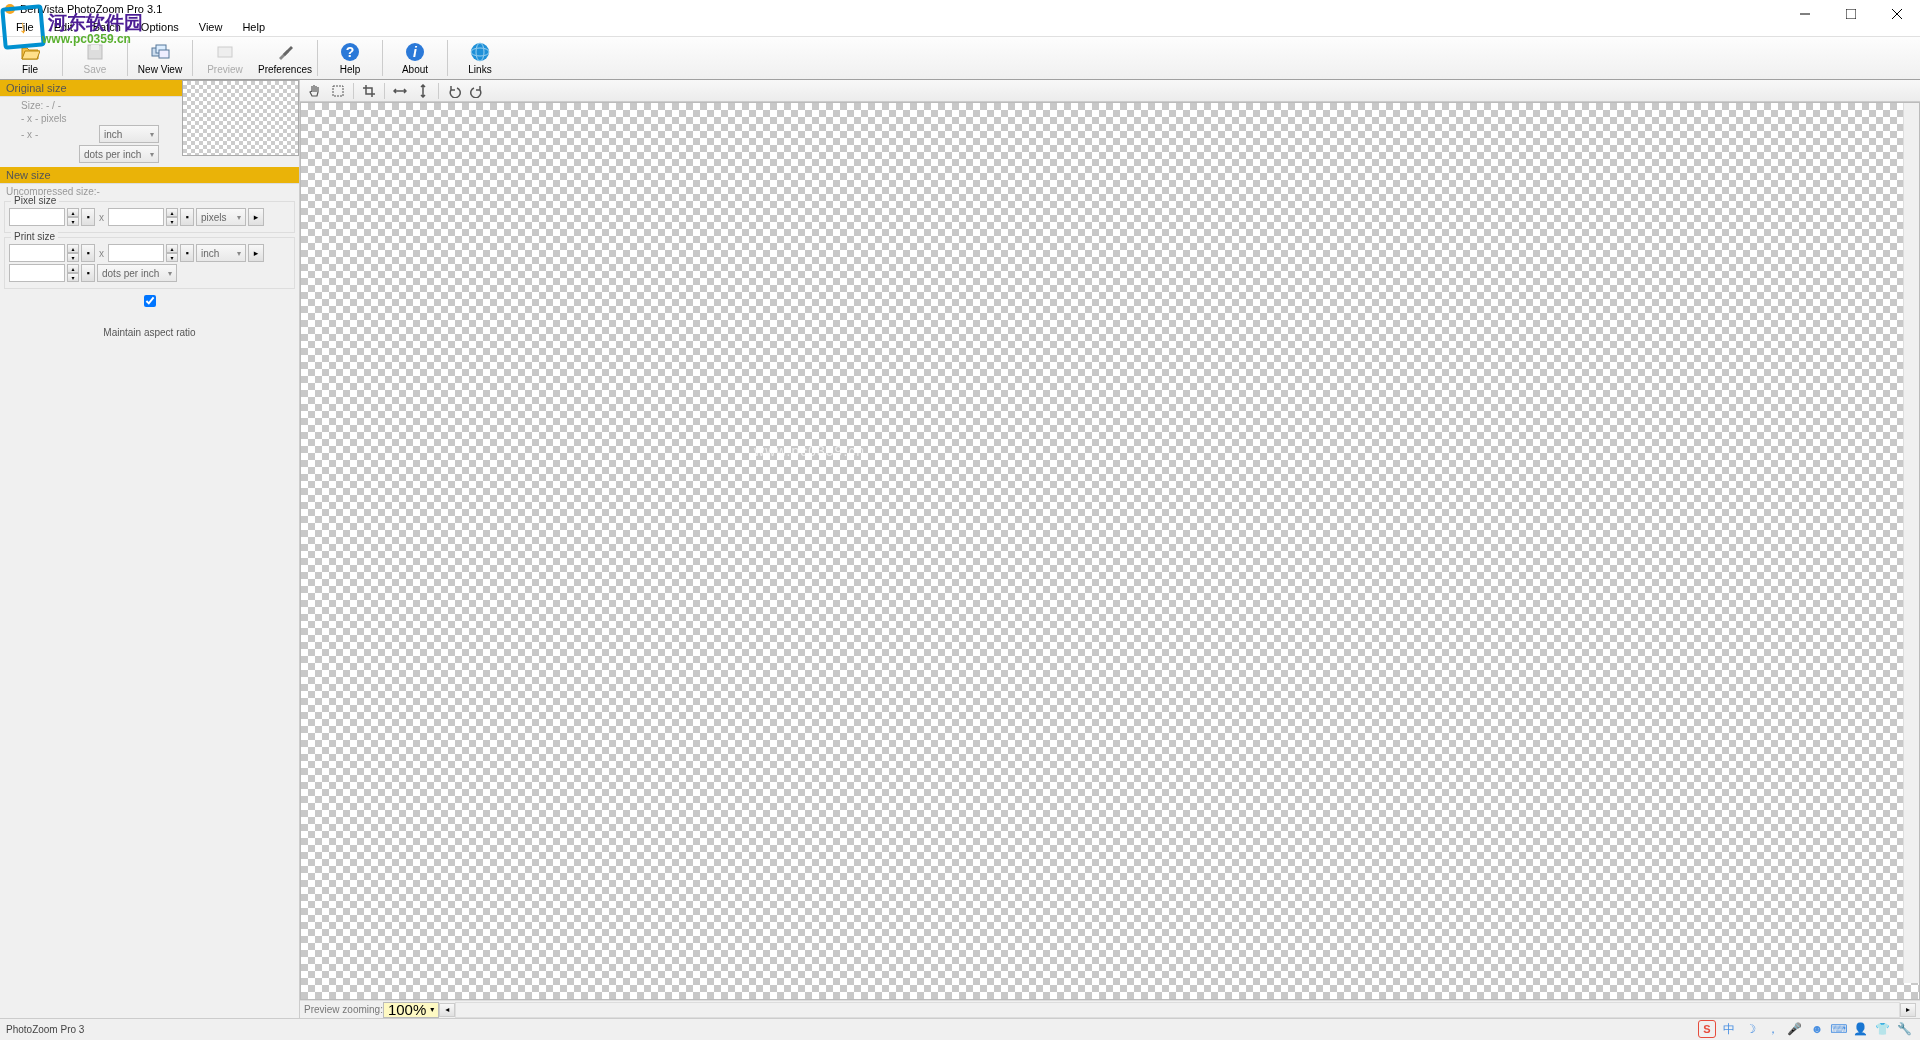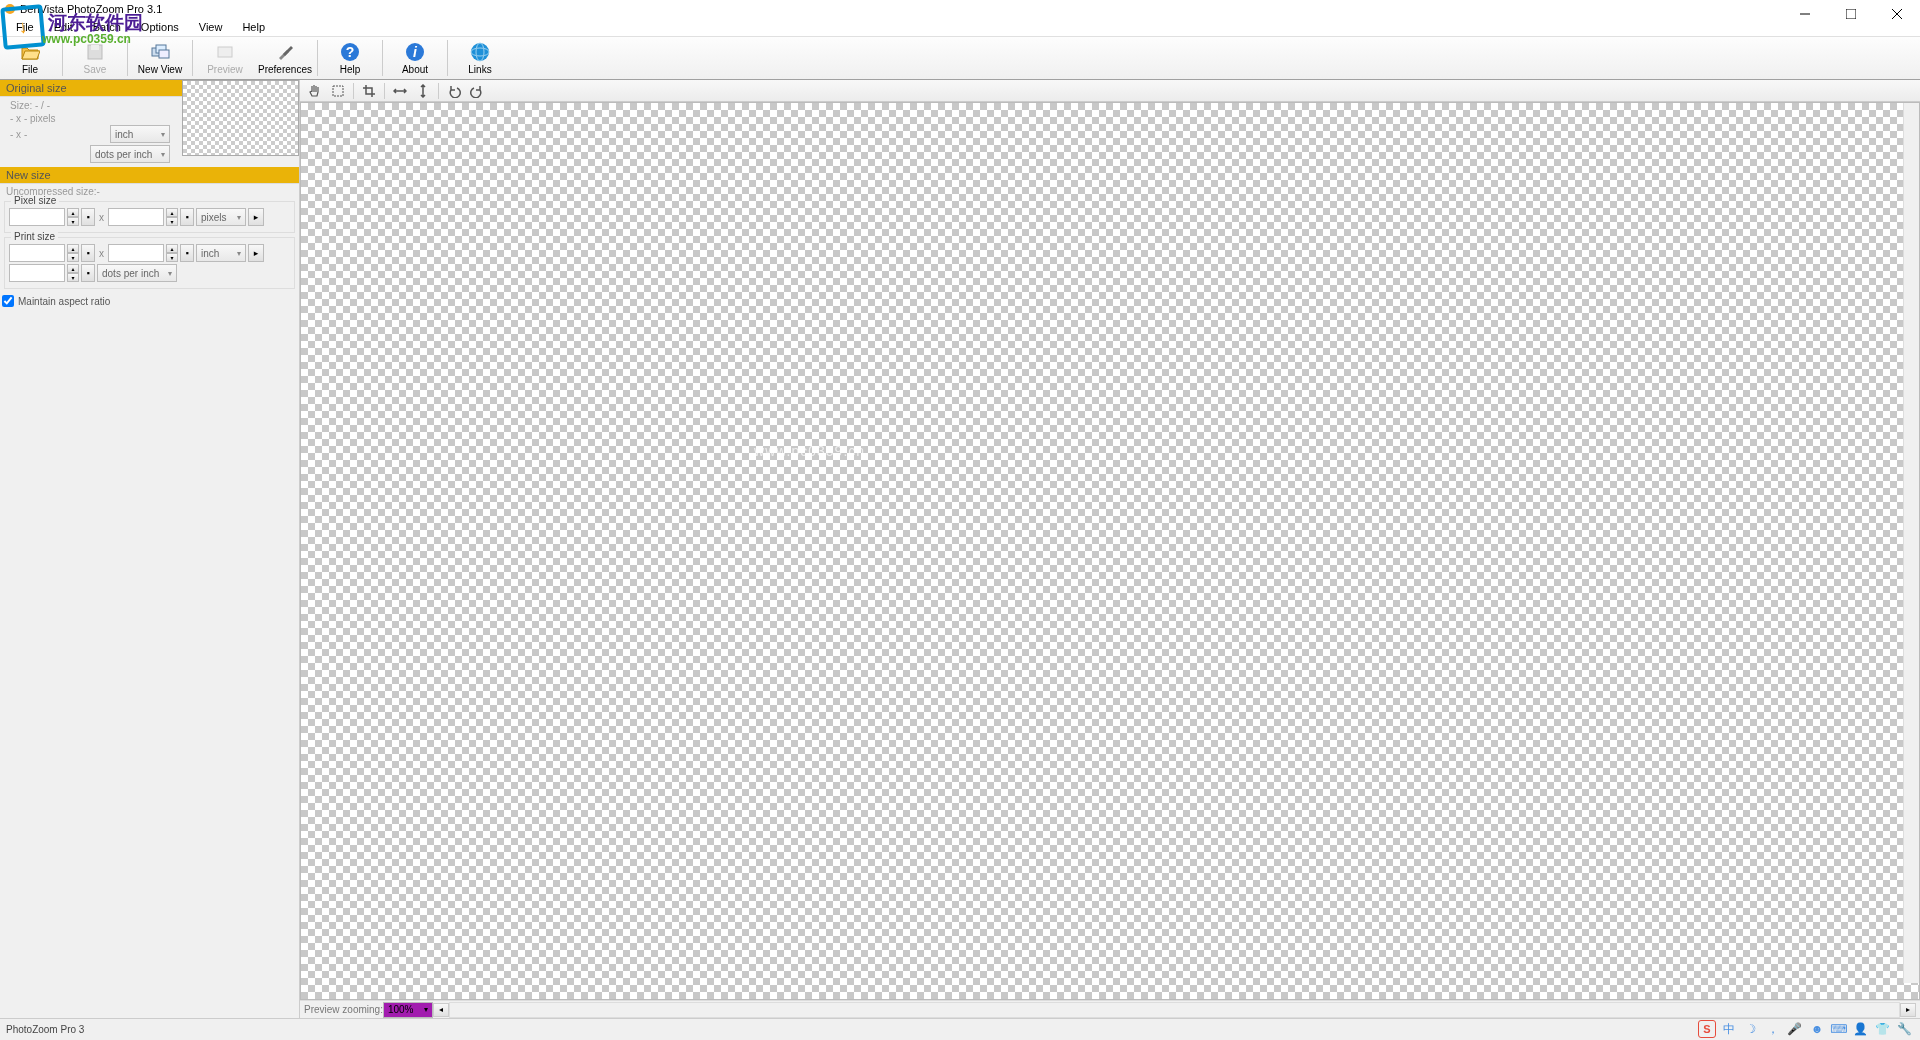--- a/index.html
+++ b/index.html
@@ -29,56 +29,56 @@
 .toolbar .tool-btn .icon { width: 20px; height: 20px; display: flex; align-items: center; justify-content: center; }
 .toolbar .tool-btn .label { font-size: 10px; color: #000; }
 .toolbar .tool-btn.disabled .label { color: #aaa; }
 .toolbar .tool-btn.disabled { cursor: default; }
 .toolbar .separator { width: 1px; height: 36px; background: #ccc; margin: 0 2px; }
 .workspace-full { display: flex; height: calc(100% - 80px - 22px); }
 
 
 .left-panel { width: 300px; background: #f0f0f0; border-right: 1px solid #ccc; display: flex; flex-direction: column; }
 .section-header { font-size: 11px; color: #555; padding: 2px 6px; border-bottom: 1px solid #ddd; background: #eab308; }
-.section-body { padding: 2px 10px; }
+.section-body { padding: 2px 21px; }
 .info-line { font-size: 10px; color: #999; padding: 1px 0; }
 .unit-row { display: flex; justify-content: flex-end; padding: 2px 6px; gap: 2px; }
 .combo { background: linear-gradient(#f8f8f8,#e8e8e8); border: 1px solid #bbb; padding: 1px 4px; font-size: 10px; color: #666; min-width: 60px; display: flex; justify-content: space-between; align-items: center; height: 18px; }
 .combo::after { content: "▾"; font-size: 8px; color: #888; margin-left: 4px; }
 
 .thumb { width: 117px; height: 76px; position: absolute; top: 80px; left: 182px; border: 1px solid #aaa; }
 .checker-small { background-image: linear-gradient(45deg, #ccc 25%, transparent 25%), linear-gradient(-45deg, #ccc 25%, transparent 25%), linear-gradient(45deg, transparent 75%, #ccc 75%), linear-gradient(-45deg, transparent 75%, #ccc 75%); background-size: 8px 8px; background-position: 0 0, 0 4px, 4px -4px, -4px 0px; background-color: #fff; }
 
 .fieldset { border: 1px solid #ddd; margin: 2px 4px; padding: 4px; position: relative; }
 .fieldset .legend { position: absolute; top: -7px; left: 6px; background: #f0f0f0; padding: 0 3px; font-size: 10px; color: #444; }
 .size-row { display: flex; align-items: center; gap: 2px; margin: 2px 0; }
 .spin-input { width: 56px; height: 18px; border: 1px solid #bbb; background: #fff; font-size: 10px; padding: 0 2px; }
 .spin-btns { display: flex; flex-direction: column; width: 12px; }
 .spin-btns .sb { height: 9px; border: 1px solid #bbb; background: linear-gradient(#f8f8f8,#e0e0e0); font-size: 6px; display: flex; align-items: center; justify-content: center; cursor: pointer; }
 .lock-btn { width: 14px; height: 18px; border: 1px solid #bbb; background: linear-gradient(#f8f8f8,#e0e0e0); display: flex; align-items: center; justify-content: center; font-size: 9px; }
 .x-sep { font-size: 10px; color: #888; padding: 0 2px; }
 .go-btn { width: 16px; height: 18px; border: 1px solid #bbb; background: linear-gradient(#f8f8f8,#e0e0e0); display: flex; align-items: center; justify-content: center; font-size: 9px; cursor: pointer; }
-.check-row { display: flex; align-items: center; gap: 4px; padding: 4px 2px; font-size: 10px; color: #555; }
+.check-row { display: flex; align-items: center; gap: 20px; padding: 4px 12px; font-size: 10px; color: #555; flex-direction: column; }
 .check-row input { width: 12px; height: 12px; }
 .resize-combo { margin: 4px 2px; height: 18px; background: linear-gradient(#f0f0f0,#d8d8d8); border: 1px solid #bbb; }
 
 
 .canvas-area { flex: 1; display: flex; flex-direction: column; background: #f0f0f0; }
 .canvas-toolbar { height: 22px; border-bottom: 1px solid #ccc; display: flex; align-items: center; padding: 0 4px; gap: 1px; background: linear-gradient(#f8f8f8,#ececec); }
 .ctb-btn { width: 22px; height: 20px; border: 1px solid transparent; display: flex; align-items: center; justify-content: center; cursor: pointer; font-size: 12px; }
 .ctb-sep { width: 1px; height: 16px; background: #ccc; margin: 0 3px; }
 
 .canvas-viewport { flex: 1; position: relative; overflow: hidden; border: 1px solid #bbb; margin: 0 0 0 0; }
 .checker-big { background-image: linear-gradient(45deg, #c8c8c8 25%, transparent 25%), linear-gradient(-45deg, #c8c8c8 25%, transparent 25%), linear-gradient(45deg, transparent 75%, #c8c8c8 75%), linear-gradient(-45deg, transparent 75%, #c8c8c8 75%); background-size: 14px 14px; background-position: 0 0, 0 7px, 7px -7px, -7px 0px; background-color: #fff; }
 .canvas-watermark { position: absolute; top: 38%; left: 28%; color: rgba(255,255,255,0.7); font-size: 14px; letter-spacing: 1px; }
 
 .scrollbar-v { position: absolute; right: 0; top: 0; bottom: 16px; width: 16px; background: #f0f0f0; border-left: 1px solid #ddd; }
 .scrollbar-h-area { height: 18px; display: flex; align-items: center; background: #f0f0f0; border-top: 1px solid #ddd; padding: 0 4px; gap: 0; }
 .zoom-label { font-size: 10px; color: #777; }
-.zoom-combo { background: #a21caf; border: 1px solid #bbb; padding: 0 4px; font-size: 10px; height: 16px; min-width: 50px; display: flex; align-items: center; justify-content: space-between; }
+.zoom-combo { background: #fef9c3; border: 1px solid #bbb; padding: 0 4px; font-size: 15px; height: 16px; min-width: 50px; display: flex; align-items: center; justify-content: space-between; }
 .zoom-combo::after { content: "▾"; font-size: 8px; margin-left: 4px; }
 .hscroll-track { flex: 1; height: 16px; background: #f0f0f0; border: 1px solid #ddd; display: flex; align-items: center; }
 .hscroll-btn { width: 16px; height: 14px; background: linear-gradient(#f8f8f8,#e0e0e0); border: 1px solid #ccc; display: flex; align-items: center; justify-content: center; font-size: 8px; }
 
 
 .statusbar { position: absolute; bottom: 0; left: 0; right: 0; height: 22px; background: #f0f0f0; border-top: 1px solid #ccc; display: flex; align-items: center; padding: 0 6px; font-size: 10px; color: #444; }
 
 
 .tray { position: absolute; bottom: 0; right: 0; height: 22px; display: flex; align-items: center; gap: 4px; padding: 0 6px; }
 .tray .tray-icon { width: 18px; height: 18px; display: flex; align-items: center; justify-content: center; font-size: 12px; cursor: pointer; }

